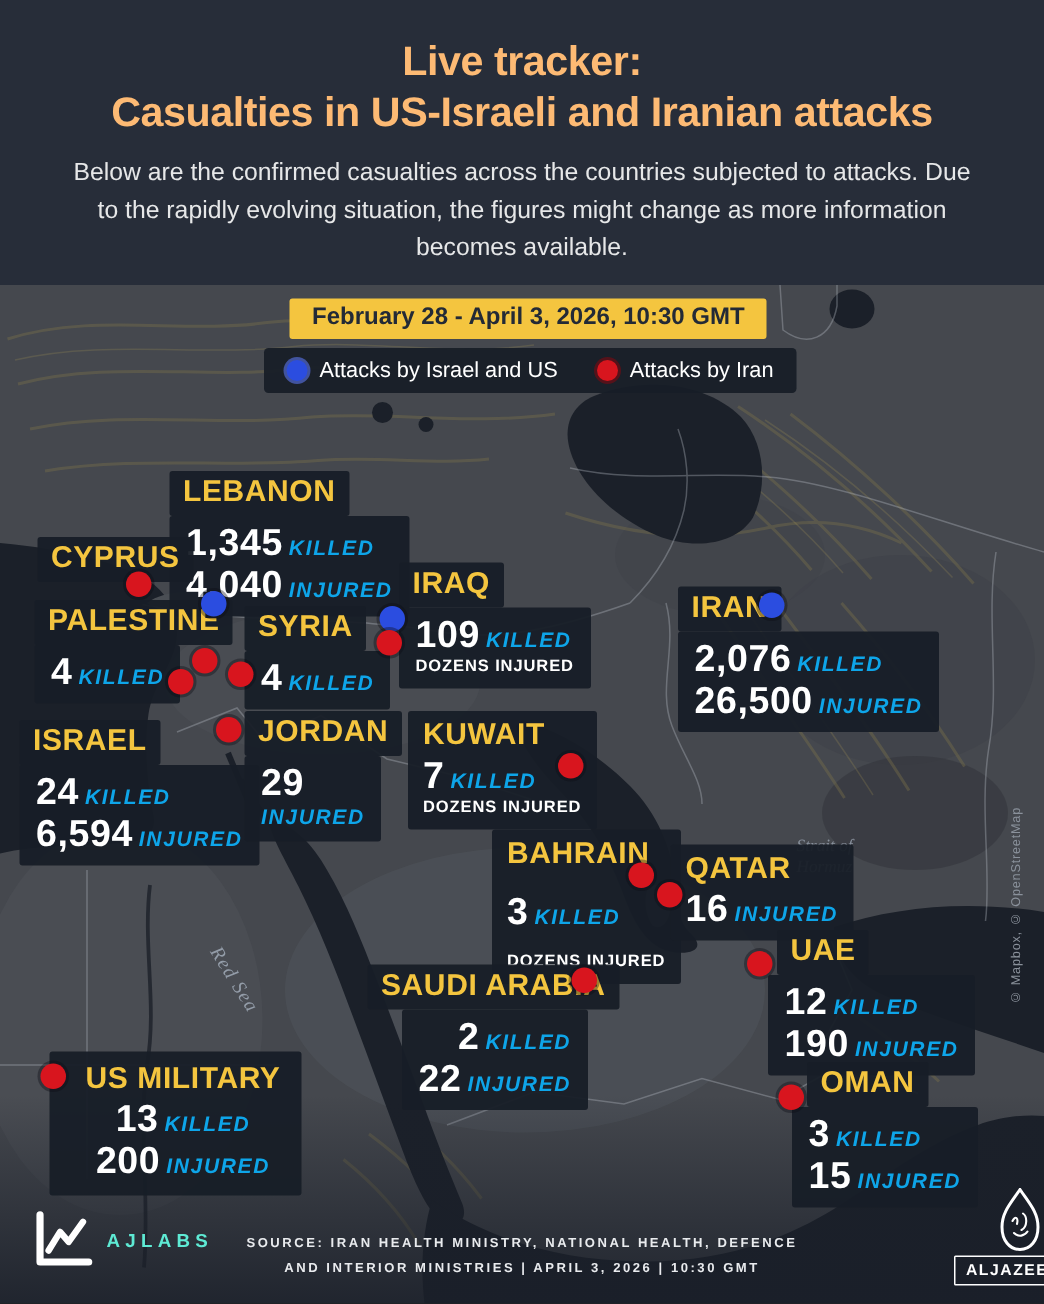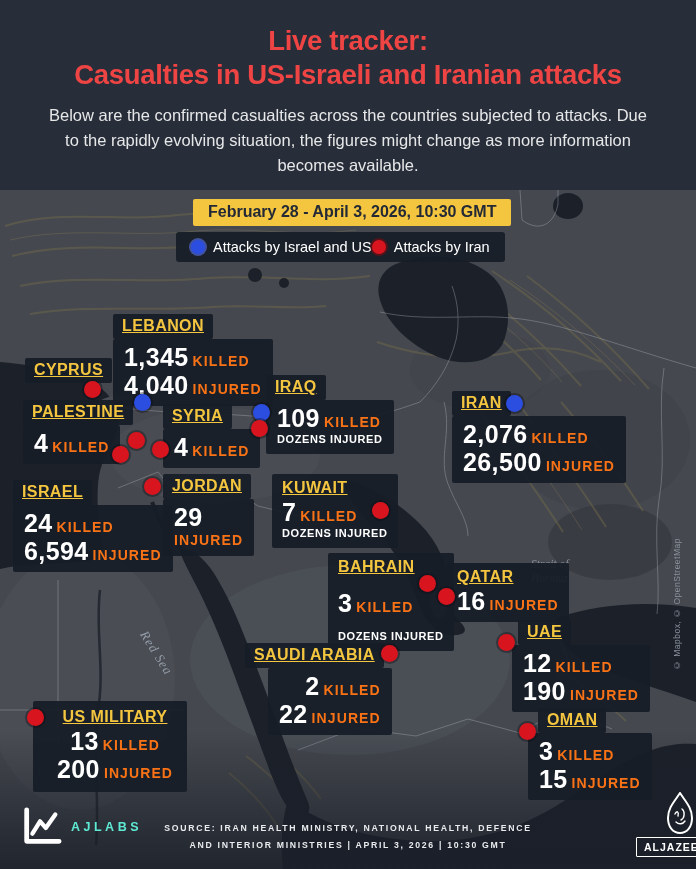--- a/index.html
+++ b/index.html
@@ -1,51 +1,51 @@
 <!DOCTYPE html>
 <html><head>
 <meta charset="utf-8">
 <style>
   html,body{margin:0;padding:0;background:#111;}
   .canvas{position:relative;width:696px;height:869px;overflow:hidden;background:#272d39;
           font-family:"Liberation Sans",sans-serif;}
 
   
   .title{position:absolute;top:24px;left:0;width:696px;text-align:center;
-         color:#ef4444;font-weight:bold;font-size:27.5px;line-height:1.22;letter-spacing:-0.3px;}
+         color:#fdba74;font-weight:bold;font-size:27.5px;line-height:1.22;letter-spacing:-0.3px;}
   .subtitle{position:absolute;top:103px;left:48px;width:600px;text-align:center;
             color:#e6e7e8;font-size:16.5px;line-height:1.5;margin:0;}
 
   .date-badge{position:absolute;left:193px;top:199px;background:#f4c53f;color:#232a36;
               font-weight:bold;font-size:16px;padding:4px 15px 5px;border-radius:2px;z-index:9;}
 
   .legend{position:absolute;left:176px;top:232px;height:30px;background:rgba(23,29,39,.93);
-          border-radius:3px;display:flex;align-items:center;padding:0 15px;z-index:9;}
+          border-radius:3px;display:flex;align-items:center;gap:26px;padding:0 15px;z-index:9;}
   .legend-item{display:flex;align-items:center;gap:8px;color:#fff;font-size:14.5px;}
   .lg-dot{width:14px;height:14px;border-radius:50%;}
   .lg-dot.blue{background:#2b4de0;box-shadow:0 0 0 2px rgba(98,126,255,.55);}
   .lg-dot.red{background:#d8151e;box-shadow:0 0 0 2px rgba(125,10,16,.6);}
 
   
   .map-svg{position:absolute;left:0;top:190px;z-index:1;}
   .sea-label{position:absolute;font-family:"Liberation Serif",serif;font-style:italic;
              color:#939ca8;z-index:2;}
   #redsea-label{left:150px;top:628px;font-size:13px;letter-spacing:1px;transform:rotate(58deg);transform-origin:left top;}
   #strait-label{left:531px;top:557px;font-size:11.5px;line-height:1.25;color:#89919d;}
   .attribution{position:absolute;left:672px;top:538px;writing-mode:vertical-rl;transform:rotate(180deg);
                font-size:8.5px;color:#8a919b;letter-spacing:.5px;z-index:2;}
 
   
   .mlabel{position:absolute;z-index:5;display:flex;flex-direction:column;align-items:flex-start;}
-  .mlabel .tag{background:rgba(23,29,39,.95);color:#f4c53f;font-weight:bold;font-size:16px;
-               letter-spacing:.4px;padding:3px 9px 4px;border-radius:2px;width:max-content;text-decoration:underline;}
+  .mlabel .tag{background:rgba(23,29,39,.95);color:#f4c53f;font-weight:bold;font-size:20px;
+               letter-spacing:.4px;padding:3px 9px 4px;border-radius:2px;width:max-content;}
   .mlabel .stats{background:rgba(23,29,39,.95);padding:4px 11px 7px;border-radius:2px;width:max-content;}
   .row{color:#fff;line-height:1.12;white-space:nowrap;}
   .num{font-size:25px;font-weight:bold;letter-spacing:.4px;}
-  .unit{font-size:14px;font-weight:bold;color:#f97316;letter-spacing:1.1px;margin-left:4px;}
+  .unit{font-size:14px;font-weight:bold;color:#0ea5e9;letter-spacing:1.1px;margin-left:4px;font-style:italic;}
   .small-line{font-size:11px;font-weight:bold;color:#fff;letter-spacing:.6px;line-height:1.35;white-space:nowrap;}
   .mlabel.single{background:rgba(23,29,39,.95);border-radius:2px;padding:5px 10px 7px;}
   .mlabel.single .tag{background:transparent;padding:0 0 1px;}
 
   #lbl-lebanon{left:113px;top:314px;}
   #lbl-cyprus{left:25px;top:358px;}
   #lbl-palestine{left:23px;top:400px;}
   #lbl-syria{left:163px;top:404px;}
   #lbl-iraq{left:266px;top:375px;}
   #lbl-iran{left:452px;top:391px;}

